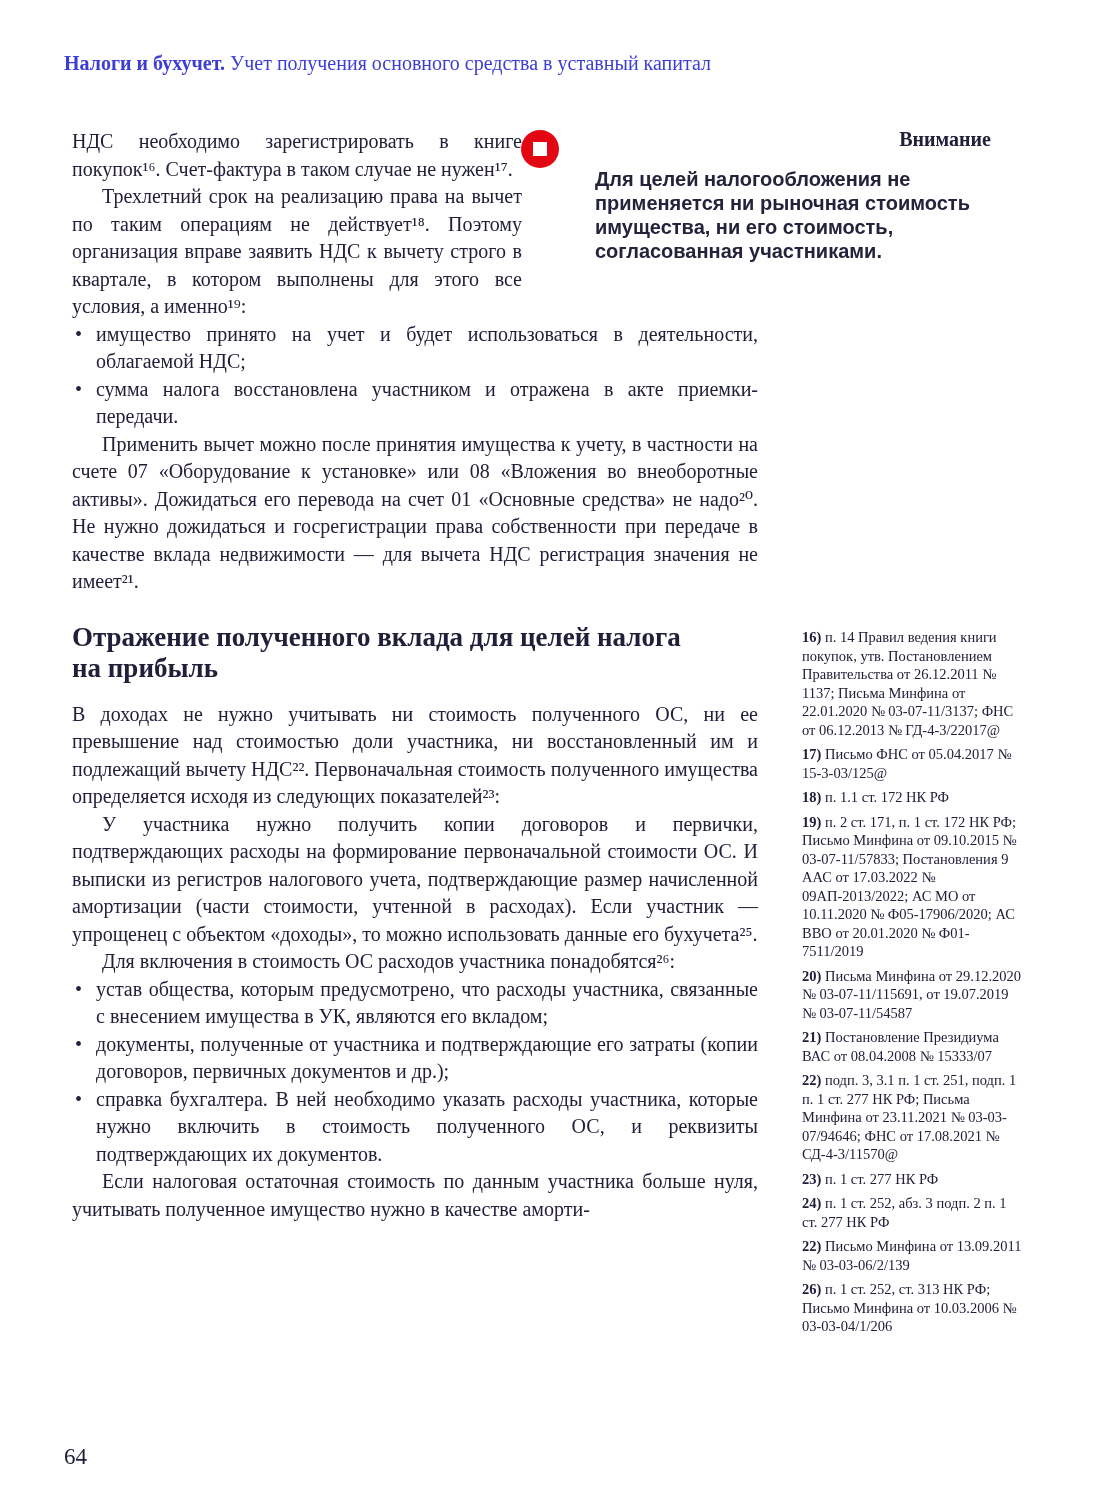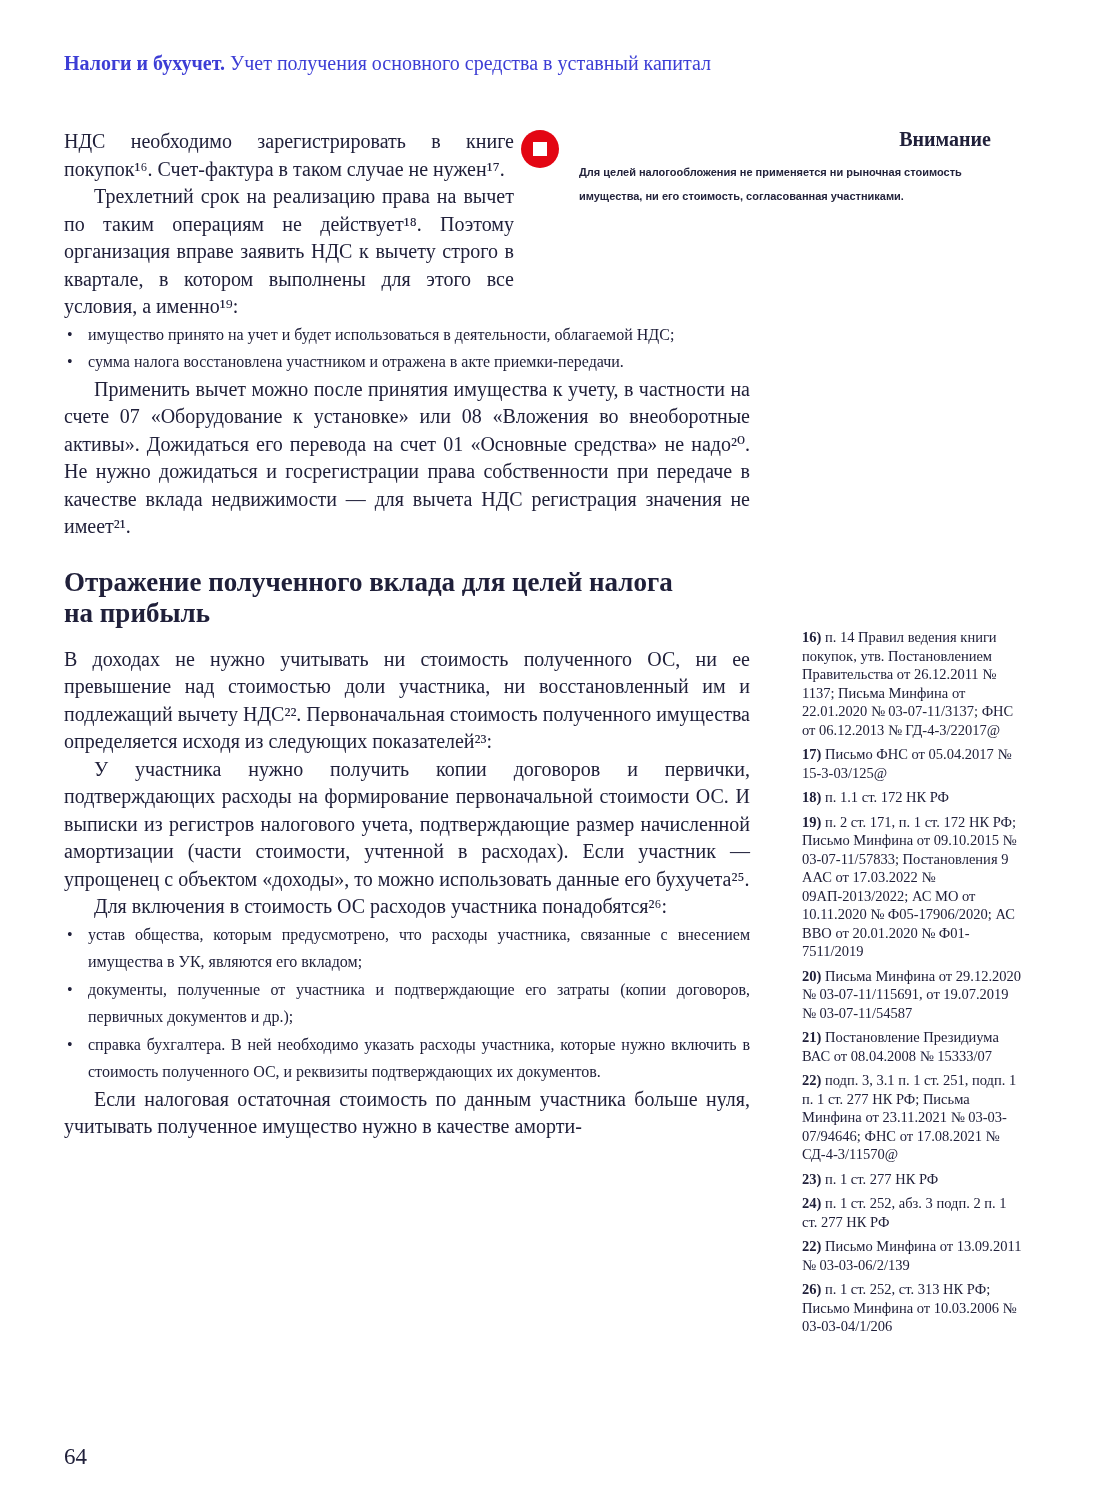--- a/index.html
+++ b/index.html
@@ -27,36 +27,36 @@
   .header .doc-title { color: #3c3dd5; font-weight: normal; }
 
   
   .content {
     position: absolute;
     left: 64px;
     top: 128px;
     width: 976px;
   }
 
-  .main-col { width: 686px; }
+  .main-col { width: 686px; margin-left: 8px; }
 
   .wrap-spacer { float: right; width: 236px; height: 152px; }
 
   .para {
     margin: 0;
     font-size: 20px;
     line-height: 27.5px;
     text-align: justify;
   }
   .indent { text-indent: 30px; }
 
   .bullet {
     position: relative;
     padding-left: 24px;
-    font-size: 16px;
+    font-size: 20px;
     line-height: 27.5px;
     text-align: justify;
   }
   .bullet::before {
     content: "\2022";
     position: absolute;
     left: 3px;
     top: 0;
   }
 
@@ -96,23 +96,23 @@
   }
   .attn-body { margin-left: 58px; }
   .attn-title {
     margin: 0 0 9px 0;
     font-size: 20px;
     font-weight: bold;
     color: #20203a;
     text-align: right;
   }
   .attn-text {
-    margin: 0;
+    margin: 16px;
     font-family: "Liberation Sans", "DejaVu Sans", sans-serif;
-    font-size: 11px;
+    font-size: 20px;
     line-height: 24px;
     font-weight: bold;
     color: #23233c;
     max-width: 412px;
   }
 
   
   .footnotes {
     position: absolute;
     left: 726px;

